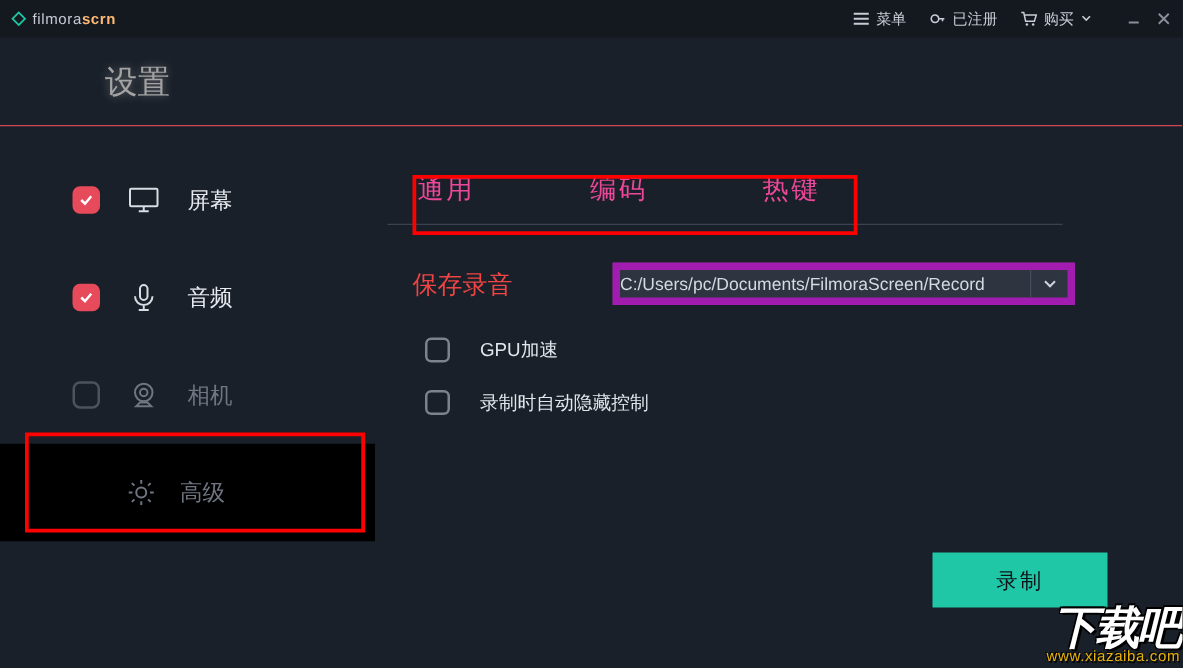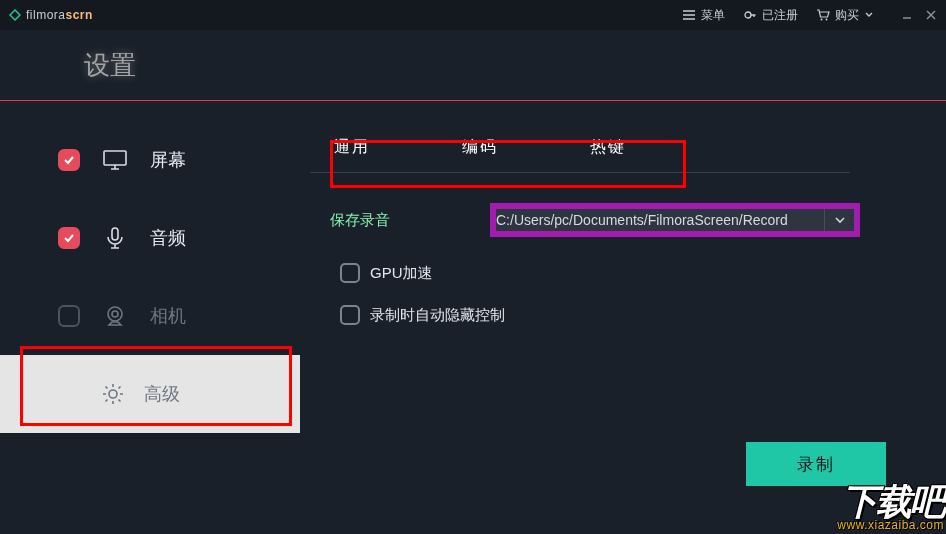--- a/index.html
+++ b/index.html
@@ -29,21 +29,21 @@
 
 
 .body { display: flex; height: calc(100% - 101px); }
 
 
 .sidebar { width: 300px; padding-top: 20px; }
 .side-item {
   height: 78px; display: flex; align-items: center; gap: 22px;
   padding-left: 58px; position: relative;
 }
-.side-item.active { background: #e5e5e5; }
+.side-item.active { background: #000000; }
 .check {
   width: 22px; height: 22px; border-radius: 6px; border: 2px solid #7a7f88;
   display: inline-flex; align-items: center; justify-content: center;
   flex-shrink: 0;
 }
 .check.on { background: #e74a5b; border-color: #e74a5b; }
 .check.on svg { display: block; }
 .check svg { display: none; }
 .side-icon { width: 26px; height: 26px; display: inline-flex; align-items: center; justify-content: center; flex-shrink: 0; color: #d8dce3; }
 .side-item.dim .side-icon, .side-item.dim .side-label { color: #6f7682; }
@@ -51,37 +51,37 @@
 .side-label { font-size: 18px; color: #e7eaf0; }
 .side-item.dim .side-label { color: #6f7682; }
 .side-item.adv { justify-content: flex-start; padding-left: 100px; gap: 18px; }
 
 
 .content { flex: 1; padding: 18px 40px 0 10px; position: relative; }
 .tabs {
   display: flex; gap: 92px; padding: 18px 24px 14px 24px;
   border-bottom: 1px solid #3a4250; width: 540px;
 }
-.tab { font-size: 16px; color: #ffffff; cursor: pointer; letter-spacing: 2px; }
+.tab { font-size: 21px; color: #ec4899; cursor: pointer; letter-spacing: 2px; }
 
 .form { padding: 30px 0 0 20px; }
 .row { display: flex; align-items: center; margin-bottom: 26px; }
-.row-label { width: 160px; font-size: 15px; color: #86efac; }
+.row-label { width: 160px; font-size: 20px; color: #ef4444; }
 .path-select {
   width: 370px; height: 34px; background: #2e3540; border: 6px solid #a21caf;
   display: flex; align-items: center; justify-content: flex-start;
   padding-left: 0; color: #d5d9e0; font-size: 14px; overflow: hidden;
 }
 .path-text { white-space: nowrap; overflow: hidden; text-overflow: clip; flex: 1; }
 .path-chevron {
   width: 30px; height: 100%; border-left: 1px solid #454d5b;
   display: flex; align-items: center; justify-content: center; cursor: pointer;
 }
 
-.cb-row { display: flex; align-items: center; gap: 10px; margin-bottom: 22px; padding-left: 10px; }
+.cb-row { display: flex; align-items: center; gap: 24px; margin-bottom: 22px; padding-left: 10px; }
 .cb {
   width: 20px; height: 20px; border: 2px solid #7c838f; border-radius: 5px;
   display: inline-block; cursor: pointer; flex-shrink: 0;
 }
 .cb-label { font-size: 15px; color: #e2e6ec; }
 
 
 .record-btn {
   position: absolute; right: 60px; bottom: 48px;
   width: 140px; height: 44px; background: #1fc7a6;

